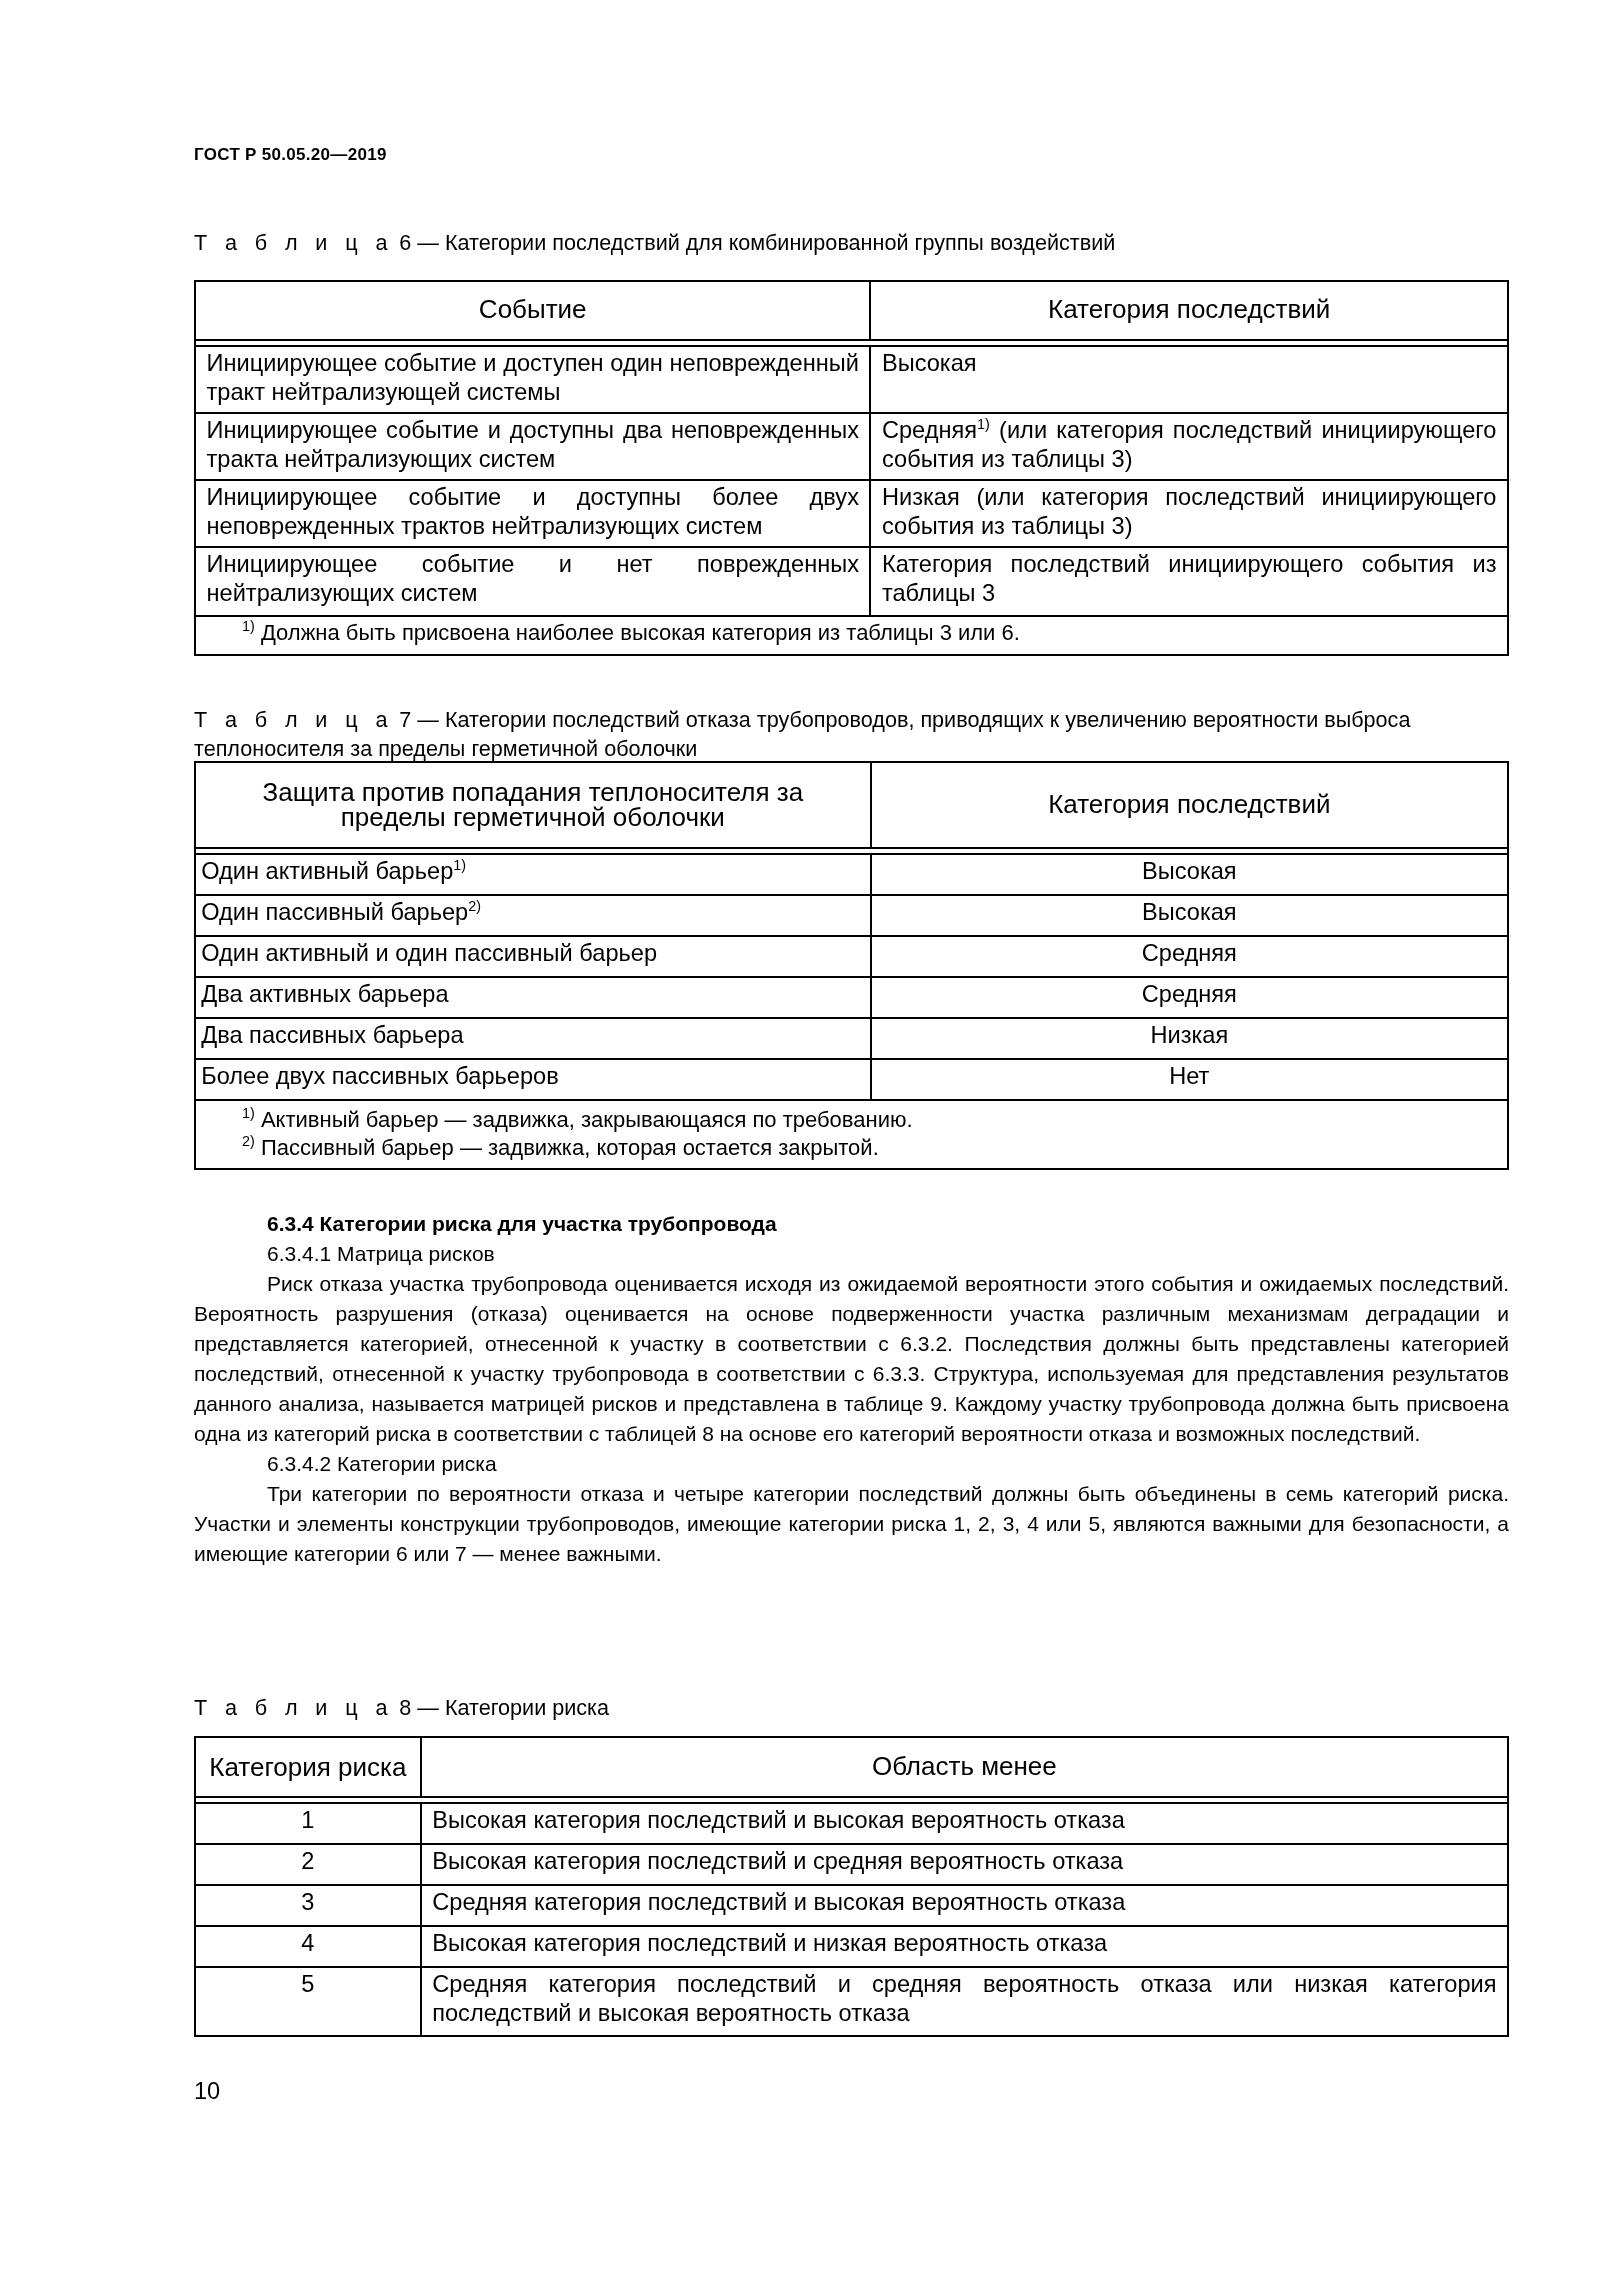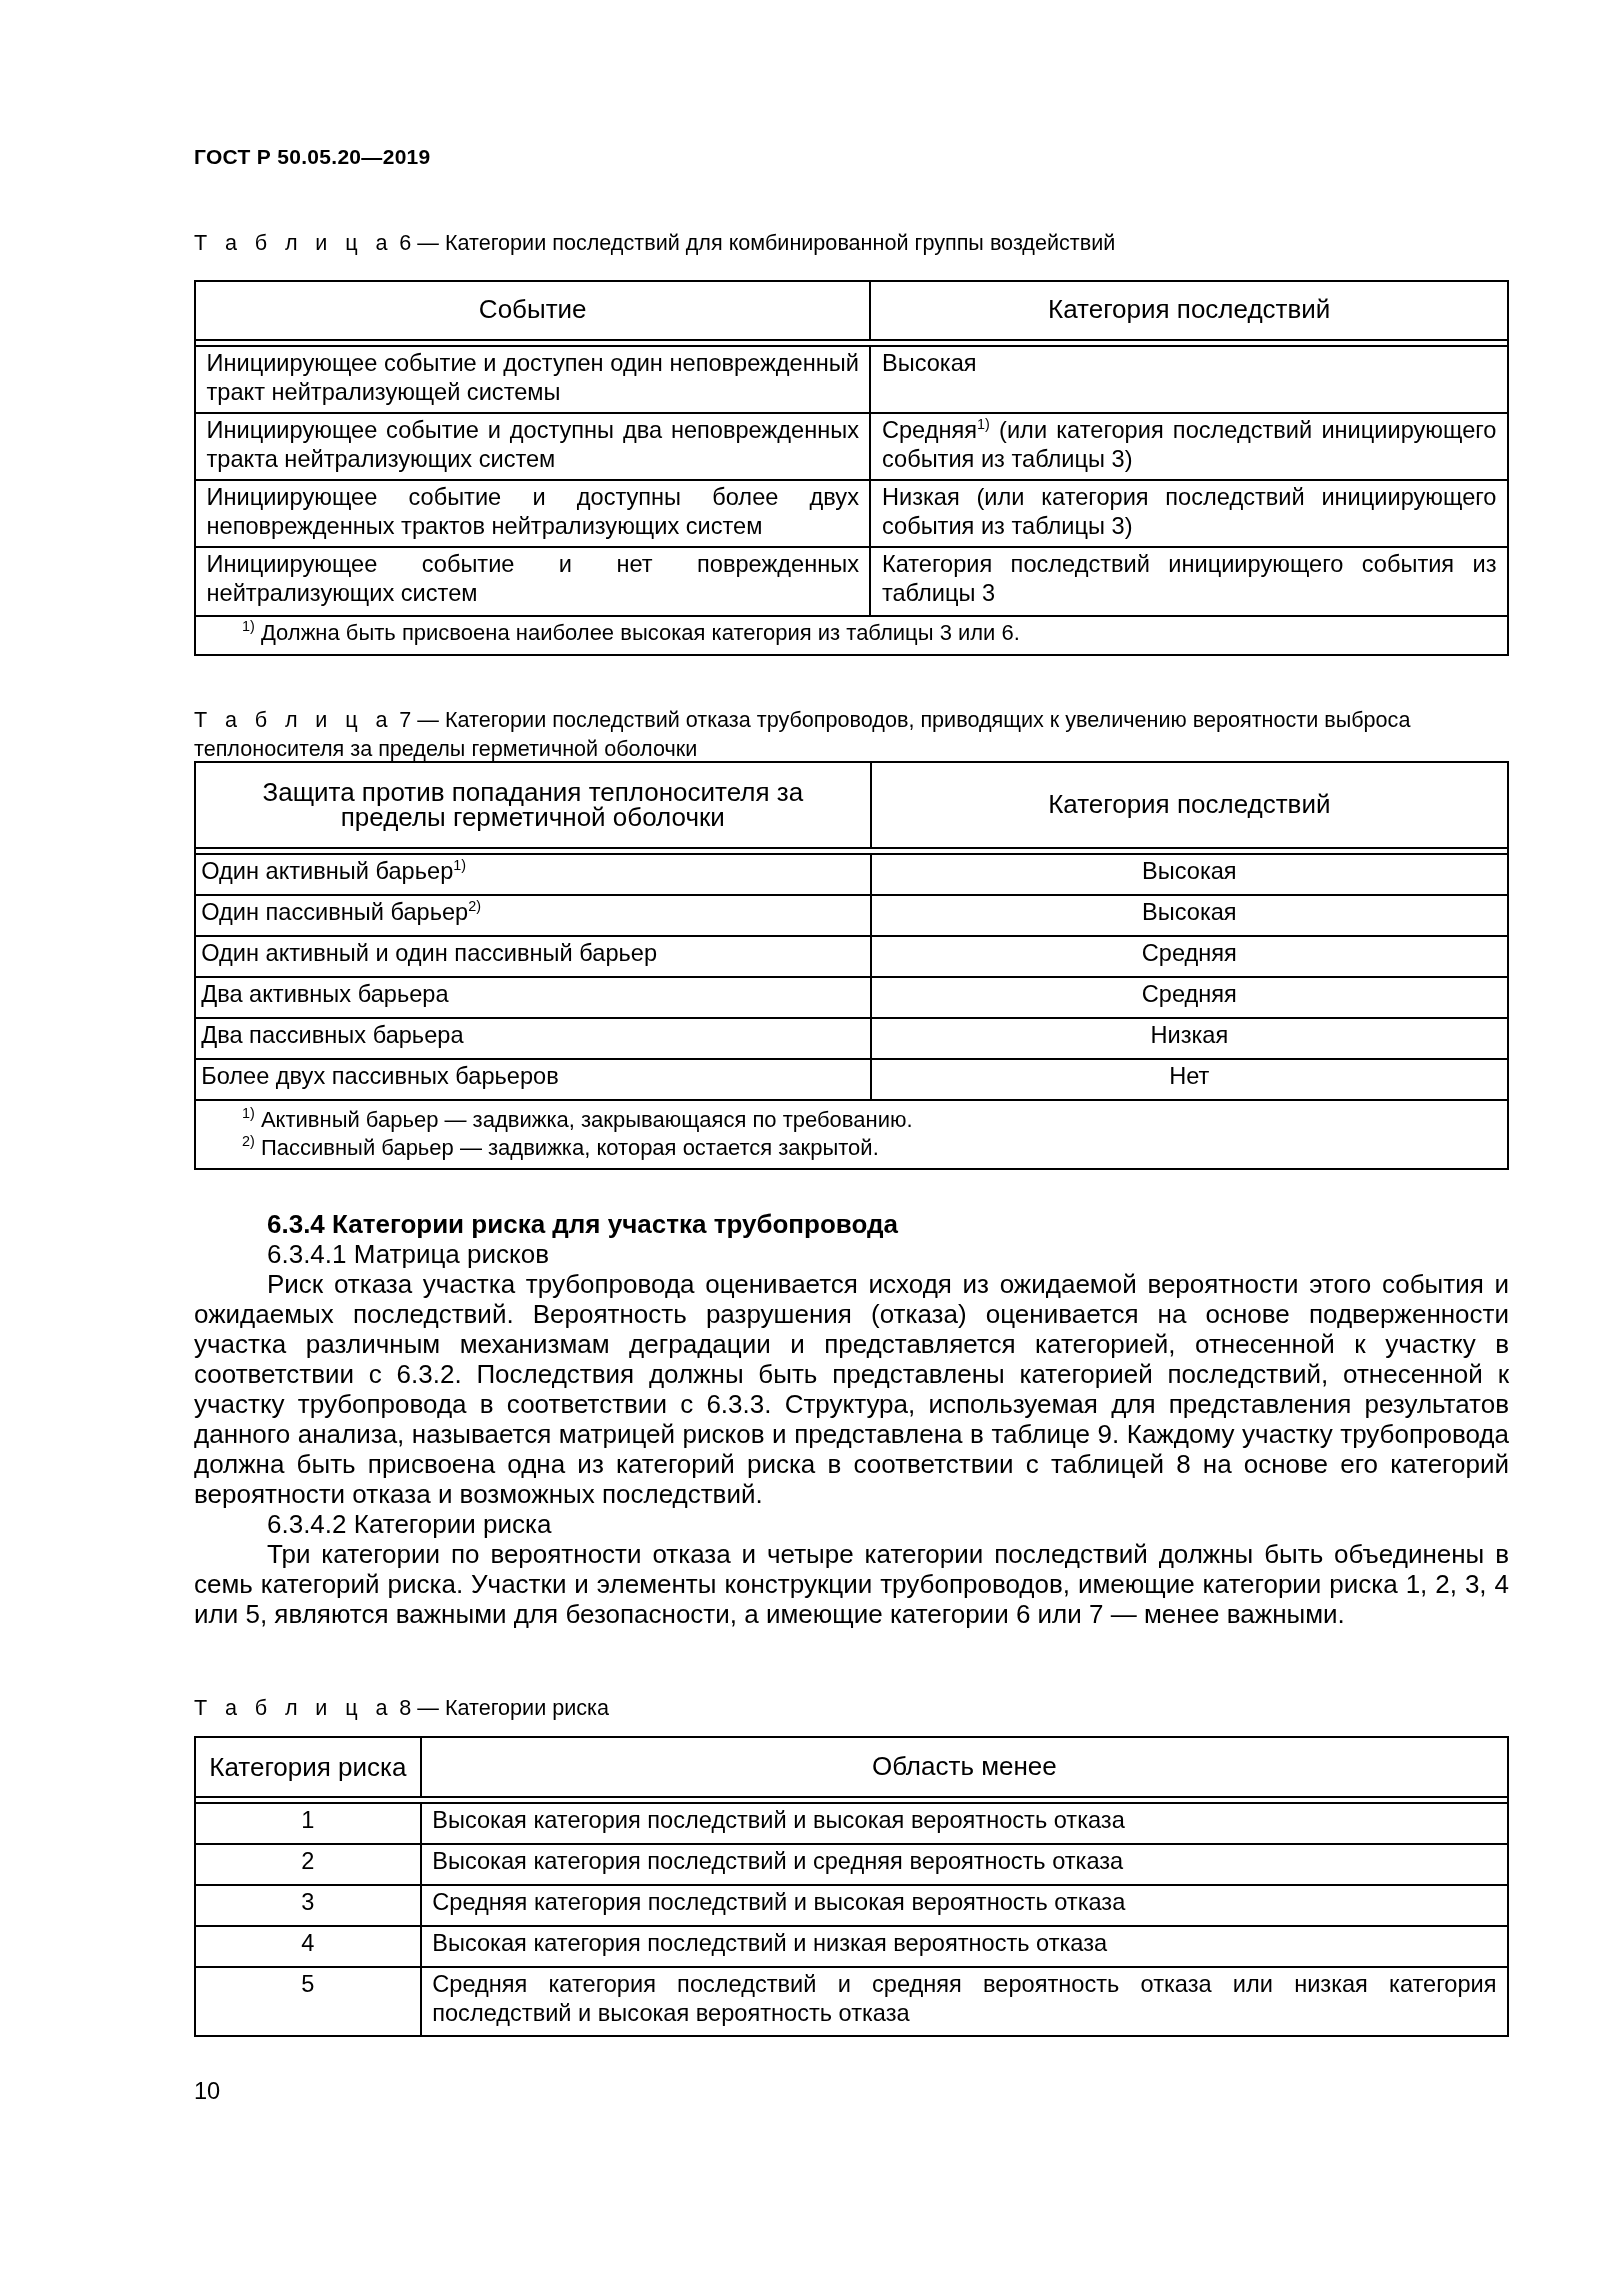--- a/index.html
+++ b/index.html
@@ -2,40 +2,40 @@
 <html style="font-size:10.5px"><head>
 <meta charset="utf-8">
 <style>
   html, body { margin: 0; padding: 0; background: #ffffff; }
   body {
     width: 1623px; height: 2295px; position: relative; overflow: hidden;
     font-family: "Liberation Sans", sans-serif; color: #000;
   }
   .abs { position: absolute; }
   .doc-header {
-    left: 194px; top: 145px; font-size: 21px; font-weight: bold; letter-spacing: 0.3px;
+    left: 194px; top: 145px; font-size: 17px; font-weight: bold; letter-spacing: 0.3px;
   }
   .caption { left: 194px; font-size: 21.6px; line-height: 29.4px; width: 1315px; }
   .caption .spaced { letter-spacing: 5.9px; }
   table.gt {
     position: absolute; left: 194px; width: 1315px; border-collapse: collapse;
     font-size: 23.6px; line-height: 29px;
   }
   table.gt td, table.gt th {
     border: 2.6px solid #000; vertical-align: top; padding: 2.6px 10.5px 3.9px 10.5px;
     font-weight: normal;
   }
   table.gt th { font-size: 26px; line-height: 25px; text-align: center; vertical-align: middle; }
   table.gt tr.gap td { height: 3.9px; padding: 0; border-left: 2.6px solid #000; border-right: 2.6px solid #000; border-top: 2.6px solid #000; border-bottom: 2.6px solid #000; }
   table.gt td.just { text-align: justify; text-align-last: left; }
   table.gt td.center { text-align: center; }
   table.gt td.note { padding-left: 46px; font-size: 22px; line-height: 27.5px; }
   sup { font-size: 14.4px; line-height: 0; vertical-align: 9.2px; }
   .section {
-    position: absolute; left: 194px; width: 1315px; font-size: 26px; line-height: 30px;
+    position: absolute; left: 194px; width: 1315px; font-size: 21px; line-height: 30px;
     text-align: justify;
   }
   .section p { margin: 0; text-indent: 73px; }
   .section .h { text-indent: 73px; }
   .section .bold { font-weight: bold; }
   .page-num { left: 194px; top: 2078px; font-size: 23.6px; }
 </style>
 </head>
 <body>
 

